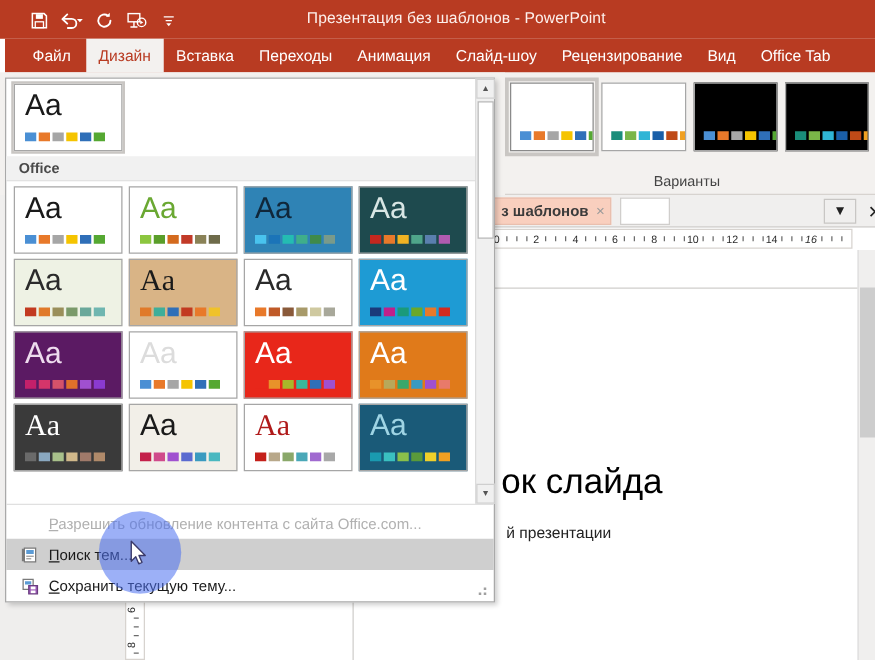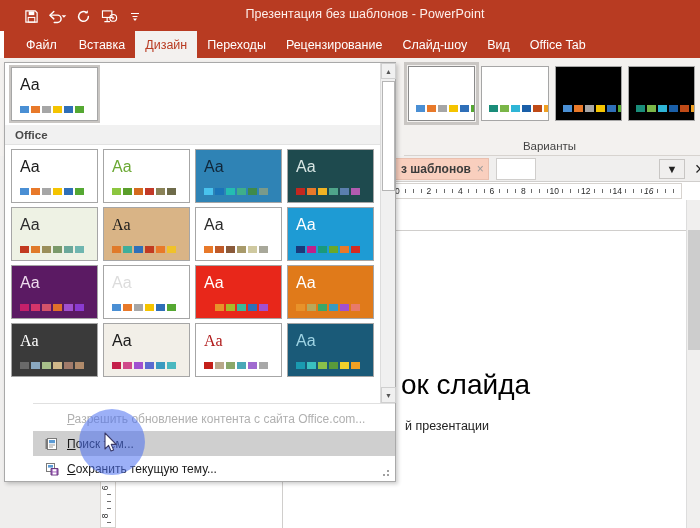--- a/index.html
+++ b/index.html
@@ -154,42 +154,42 @@
     padding-left: 10px; font-size: 11.5px; color: #4a4a4a; font-weight: bold;
     border-bottom: 1px solid #e2e2e2;
   }
   .gal-row { display: flex; padding: 4px 0 0 6px; gap: 5px; }
   .thumb {
     width: 87px; height: 54px; border: 1px solid #a6a6a6;
     position: relative; overflow: hidden; background: #fff;
   }
   .thumb.sel { outline: 2px solid #c9c6c3; outline-offset: 0px; }
   .thumb .aa {
-    position: absolute; left: 8px; top: 6px; font-size: 16px; line-height: 22px;
+    position: absolute; left: 8px; top: 6px; font-size: 24px; line-height: 22px;
     font-family: "Liberation Sans", sans-serif;
   }
   .thumb .aa.serif { font-family: "Liberation Serif", serif; }
   .tsw { position: absolute; left: 8px; bottom: 7px; display: flex; gap: 2px; }
   .tsw i { display: block; width: 9px; height: 7px; }
   .gal-scroll {
     position: absolute; right: 0; top: 0; width: 15px; height: 340px;
     background: #f0f0f0; border-left: 1px solid #dcdcdc;
   }
   .gal-arrow {
     position: absolute; left: 0; width: 15px; height: 16px; background: #f0f0f0;
     border: 1px solid #cfcfcf; display: flex; align-items: center; justify-content: center;
   }
   .gal-arrow.up { top: 0; }
   .gal-arrow.dn { bottom: 0; }
   .gal-thumb2 {
     position: absolute; left: 1px; top: 18px; width: 13px; height: 110px;
     background: #ffffff; border: 1px solid #b5b5b5;
   }
 
-  .menu-area { position: absolute; left: 0; bottom: 0; width: 100%; padding-left: 28px; }
+  .menu-area { position: absolute; left: 0; bottom: 0; width: 100%; }
   .menu-sep { height: 1px; background: #e0e0e0; margin: 2px 0; }
   .menu-item {
     height: 25px; display: flex; align-items: center; padding-left: 8px;
     font-size: 12px; color: #1a1a1a;
   }
   .menu-item.disabled { color: #b0b0b0; padding-left: 34px; }
   .menu-item.hot { background: #cfcfcf; }
   .mi-icon {
     width: 20px; height: 18px; margin-right: 6px;
     display: flex; align-items: center; justify-content: center;
@@ -248,25 +248,26 @@
             <path d="M5 9.5l2 2.4 2-2.4z" fill="#fff"></path>
           </svg>
       </div>
     </div>
     <div class="win-title">Презентация без шаблонов - PowerPoint</div>
   </div>
 
   <div class="tabbar">
     <div class="tabs" id="tabs-container">
         <div class="tab first">Файл</div>
+        <div class="tab active">Дизайн</div>
         <div class="tab">Вставка</div>
-        <div class="tab active">Дизайн</div>
         <div class="tab">Переходы</div>
+        <div class="tab">Анимация</div>
+        <div class="tab">Слайд-шоу</div>
         <div class="tab">Рецензирование</div>
-        <div class="tab">Слайд-шоу</div>
         <div class="tab">Вид</div>
         <div class="tab">Office Tab</div>
       </div>
   </div>
 
   <div class="ribbon-body">
     <div class="ribbon-left-fill"></div>
     <div class="variants-group">
       <div class="variant-strip" id="variants-container">
           <div class="variant sel" style="background: rgb(255, 255, 255);">

